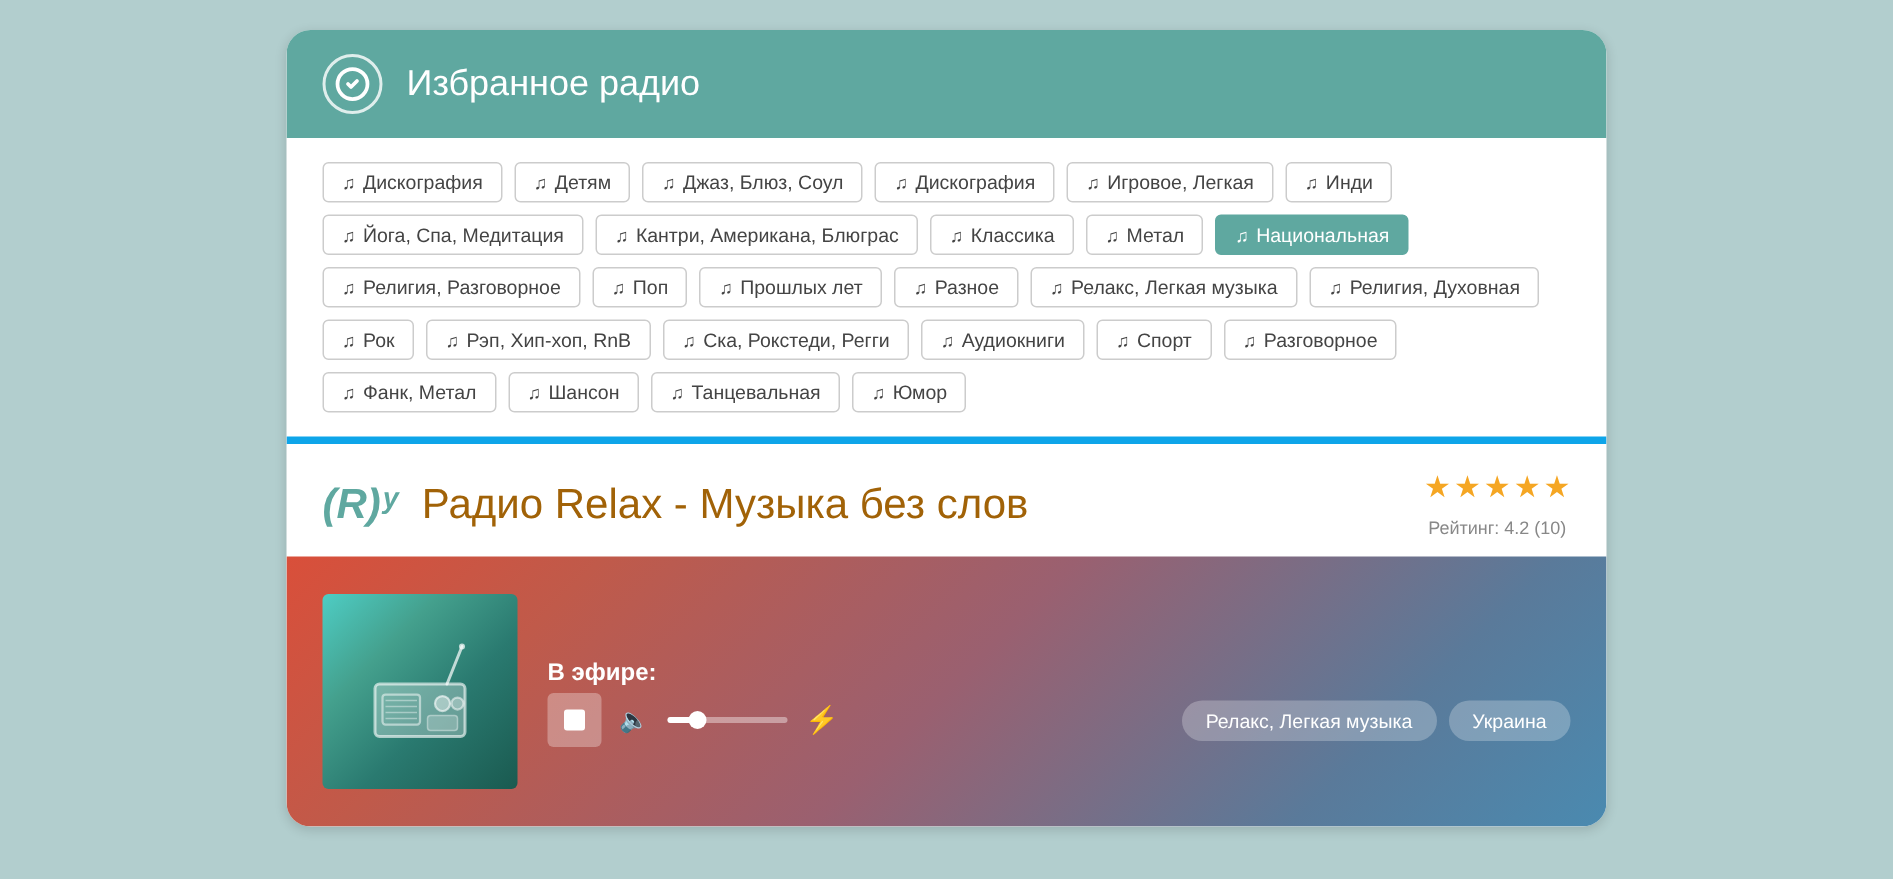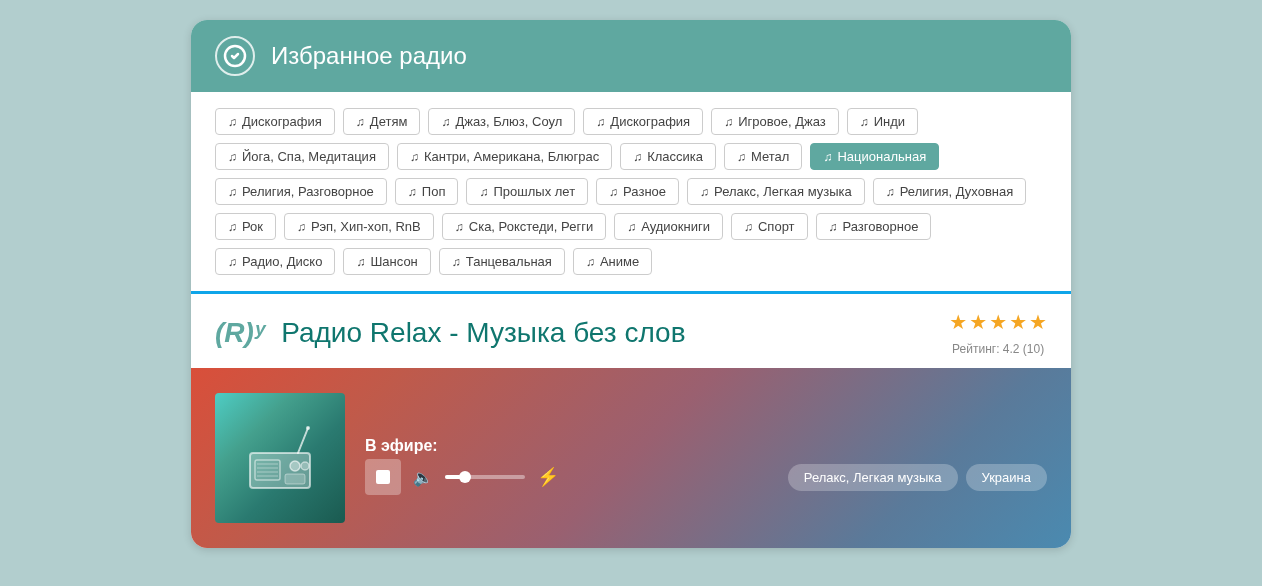--- a/index.html
+++ b/index.html
@@ -68,31 +68,31 @@
       border-color: #5fa8a0;
     }
     .tag .music-note {
       font-size: 12px;
     }
     .station-section {
       padding: 16px 24px 12px;
       display: flex;
       align-items: center;
       gap: 16px;
-      border-top: 3px solid #0ea5e9;
+      border-top: 5px solid #0ea5e9;
     }
     .station-logo {
       font-size: 28px;
       color: #5fa8a0;
       font-weight: bold;
       font-style: italic;
     }
     .station-name {
       font-size: 28px;
-      color: #0f766e;
+      color: #a16207;
       font-weight: 300;
     }
     .rating-block {
       margin-left: auto;
       display: flex;
       flex-direction: column;
       align-items: center;
     }
     .stars {
       display: flex;
@@ -249,21 +249,21 @@
       <div class="tag">
         <span class="music-note">♫</span>
         <span>Джаз, Блюз, Соул</span>
       </div>
       <div class="tag">
         <span class="music-note">♫</span>
         <span>Дискография</span>
       </div>
       <div class="tag">
         <span class="music-note">♫</span>
-        <span>Игровое, Джаз</span>
+        <span>Игровое, Легкая</span>
       </div>
       <div class="tag">
         <span class="music-note">♫</span>
         <span>Инди</span>
       </div>
       <div class="tag">
         <span class="music-note">♫</span>
         <span>Йога, Спа, Медитация</span>
       </div>
       <div class="tag">
@@ -325,33 +325,33 @@
       <div class="tag">
         <span class="music-note">♫</span>
         <span>Спорт</span>
       </div>
       <div class="tag">
         <span class="music-note">♫</span>
         <span>Разговорное</span>
       </div>
       <div class="tag">
         <span class="music-note">♫</span>
-        <span>Радио, Диско</span>
+        <span>Фанк, Метал</span>
       </div>
       <div class="tag">
         <span class="music-note">♫</span>
         <span>Шансон</span>
       </div>
       <div class="tag">
         <span class="music-note">♫</span>
         <span>Танцевальная</span>
       </div>
       <div class="tag">
         <span class="music-note">♫</span>
-        <span>Аниме</span>
+        <span>Юмор</span>
       </div>
     </div>
 
   <div class="station-section">
     <span class="station-logo">(R)ʸ</span>
     <span class="station-name">Радио Relax - Музыка без слов</span>
     <div class="rating-block">
       <div class="stars">
         <span class="star">★</span>
         <span class="star">★</span>

